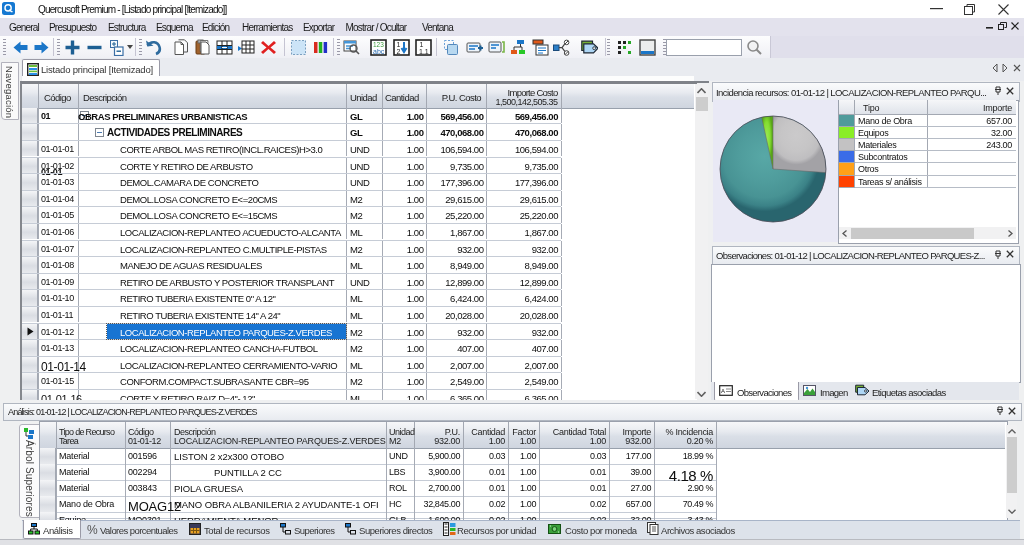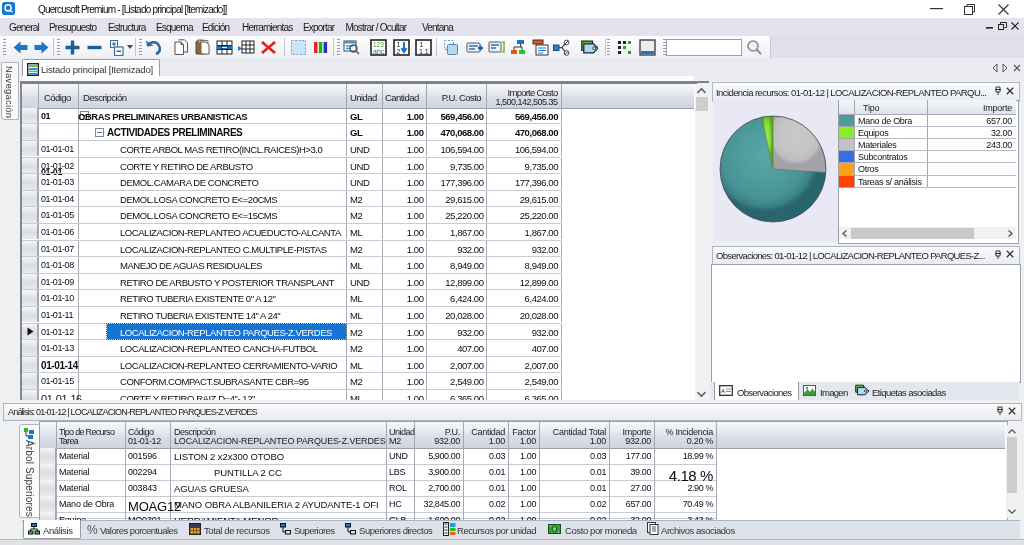--- a/index.html
+++ b/index.html
@@ -470,21 +470,21 @@
 <div class="abs" style="left:478px;top:343.1px;width:80px;text-align:right;font-size:9.5px;color:#0d0d0d;font-weight:normal;letter-spacing:-0.45px;white-space:nowrap;">407.00</div>
 <div class="abs" style="left:22px;top:372.3px;width:539px;height:1px;background:#c6ccd6;"></div>
 <div class="abs" style="left:22px;top:356.7px;width:15px;height:15.6px;background:linear-gradient(#f4f5f7,#dadde3 55%,#e8eaee);border-right:1px solid #a3a8b2;"></div>
 <div class="abs" style="left:37.5px;top:356.7px;width:1px;height:15.6px;background:#a6abb5;"></div>
 <div class="abs" style="left:77.5px;top:356.7px;width:1px;height:15.6px;background:#a6abb5;"></div>
 <div class="abs" style="left:346px;top:356.7px;width:1px;height:15.6px;background:#a6abb5;"></div>
 <div class="abs" style="left:382px;top:356.7px;width:1px;height:15.6px;background:#a6abb5;"></div>
 <div class="abs" style="left:426px;top:356.7px;width:1px;height:15.6px;background:#a6abb5;"></div>
 <div class="abs" style="left:486px;top:356.7px;width:1px;height:15.6px;background:#a6abb5;"></div>
 <div class="abs" style="left:560.5px;top:356.7px;width:1px;height:15.6px;background:#a6abb5;"></div>
-<div class="abs" style="left:41px;top:359.7px;font-size:10px;color:#0d0d0d;font-weight:bold;letter-spacing:-0.4px;white-space:nowrap;">01-01-14</div>
+<div class="abs" style="left:41px;top:359.7px;font-size:12px;color:#0d0d0d;font-weight:normal;letter-spacing:-0.4px;white-space:nowrap;">01-01-14</div>
 <div class="abs" style="left:120px;top:359.7px;font-size:9.5px;color:#0d0d0d;font-weight:normal;letter-spacing:-0.45px;white-space:nowrap;">LOCALIZACION-REPLANTEO CERRAMIENTO-VARIO</div>
 <div class="abs" style="left:350px;top:359.7px;font-size:9.5px;color:#0d0d0d;font-weight:normal;letter-spacing:-0.3px;white-space:nowrap;">ML</div>
 <div class="abs" style="left:363.5px;top:359.7px;width:60px;text-align:right;font-size:9.5px;color:#0d0d0d;font-weight:normal;letter-spacing:-0.45px;white-space:nowrap;">1.00</div>
 <div class="abs" style="left:413.5px;top:359.7px;width:70px;text-align:right;font-size:9.5px;color:#0d0d0d;font-weight:normal;letter-spacing:-0.45px;white-space:nowrap;">2,007.00</div>
 <div class="abs" style="left:478px;top:359.7px;width:80px;text-align:right;font-size:9.5px;color:#0d0d0d;font-weight:normal;letter-spacing:-0.45px;white-space:nowrap;">2,007.00</div>
 <div class="abs" style="left:22px;top:388.9px;width:539px;height:1px;background:#c6ccd6;"></div>
 <div class="abs" style="left:22px;top:373.3px;width:15px;height:15.6px;background:linear-gradient(#f4f5f7,#dadde3 55%,#e8eaee);border-right:1px solid #a3a8b2;"></div>
 <div class="abs" style="left:37.5px;top:373.3px;width:1px;height:15.6px;background:#a6abb5;"></div>
 <div class="abs" style="left:77.5px;top:373.3px;width:1px;height:15.6px;background:#a6abb5;"></div>
 <div class="abs" style="left:346px;top:373.3px;width:1px;height:15.6px;background:#a6abb5;"></div>
@@ -727,21 +727,21 @@
 <div class="abs" style="left:386px;top:480px;width:1px;height:16px;background:#a6abb5;"></div>
 <div class="abs" style="left:414px;top:480px;width:1px;height:16px;background:#a6abb5;"></div>
 <div class="abs" style="left:463px;top:480px;width:1px;height:16px;background:#a6abb5;"></div>
 <div class="abs" style="left:508px;top:480px;width:1px;height:16px;background:#a6abb5;"></div>
 <div class="abs" style="left:539px;top:480px;width:1px;height:16px;background:#a6abb5;"></div>
 <div class="abs" style="left:609px;top:480px;width:1px;height:16px;background:#a6abb5;"></div>
 <div class="abs" style="left:654px;top:480px;width:1px;height:16px;background:#a6abb5;"></div>
 <div class="abs" style="left:716px;top:480px;width:1px;height:16px;background:#a6abb5;"></div>
 <div class="abs" style="left:59px;top:482.5px;font-size:9px;color:#0d0d0d;font-weight:normal;letter-spacing:-0.2px;white-space:nowrap;">Material</div>
 <div class="abs" style="left:128px;top:482.5px;font-size:9px;color:#0d0d0d;font-weight:normal;letter-spacing:-0.2px;white-space:nowrap;">003843</div>
-<div class="abs" style="left:174px;top:482.5px;font-size:9.5px;color:#0d0d0d;font-weight:normal;letter-spacing:-0.1px;white-space:nowrap;">AGUAS GRUESA</div>
+<div class="abs" style="left:174px;top:482.5px;font-size:9.5px;color:#0d0d0d;font-weight:normal;letter-spacing:-0.1px;white-space:nowrap;">PIOLA GRUESA</div>
 <div class="abs" style="left:389px;top:482.5px;font-size:9px;color:#0d0d0d;font-weight:normal;letter-spacing:-0.2px;white-space:nowrap;">ROL</div>
 <div class="abs" style="left:410px;top:482.5px;width:50px;text-align:right;font-size:9px;color:#0d0d0d;font-weight:normal;letter-spacing:-0.4px;white-space:nowrap;">2,700.00</div>
 <div class="abs" style="left:465px;top:482.5px;width:40px;text-align:right;font-size:9px;color:#0d0d0d;font-weight:normal;letter-spacing:-0.4px;white-space:nowrap;">0.01</div>
 <div class="abs" style="left:506px;top:482.5px;width:30px;text-align:right;font-size:9px;color:#0d0d0d;font-weight:normal;letter-spacing:-0.4px;white-space:nowrap;">1.00</div>
 <div class="abs" style="left:566px;top:482.5px;width:40px;text-align:right;font-size:9px;color:#0d0d0d;font-weight:normal;letter-spacing:-0.4px;white-space:nowrap;">0.01</div>
 <div class="abs" style="left:607px;top:482.5px;width:44px;text-align:right;font-size:9px;color:#0d0d0d;font-weight:normal;letter-spacing:-0.4px;white-space:nowrap;">27.00</div>
 <div class="abs" style="left:663px;top:482.5px;width:50px;text-align:right;font-size:9px;color:#0d0d0d;font-weight:normal;letter-spacing:-0.4px;white-space:nowrap;">2.90 %</div>
 <div class="abs" style="left:40px;top:511.5px;width:676px;height:1px;background:#c6ccd6;"></div>
 <div class="abs" style="left:40px;top:496px;width:15px;height:16px;background:linear-gradient(#f4f5f7,#dadde3 55%,#e8eaee);border-right:1px solid #a3a8b2;"></div>
 <div class="abs" style="left:56px;top:496px;width:1px;height:16px;background:#a6abb5;"></div>

